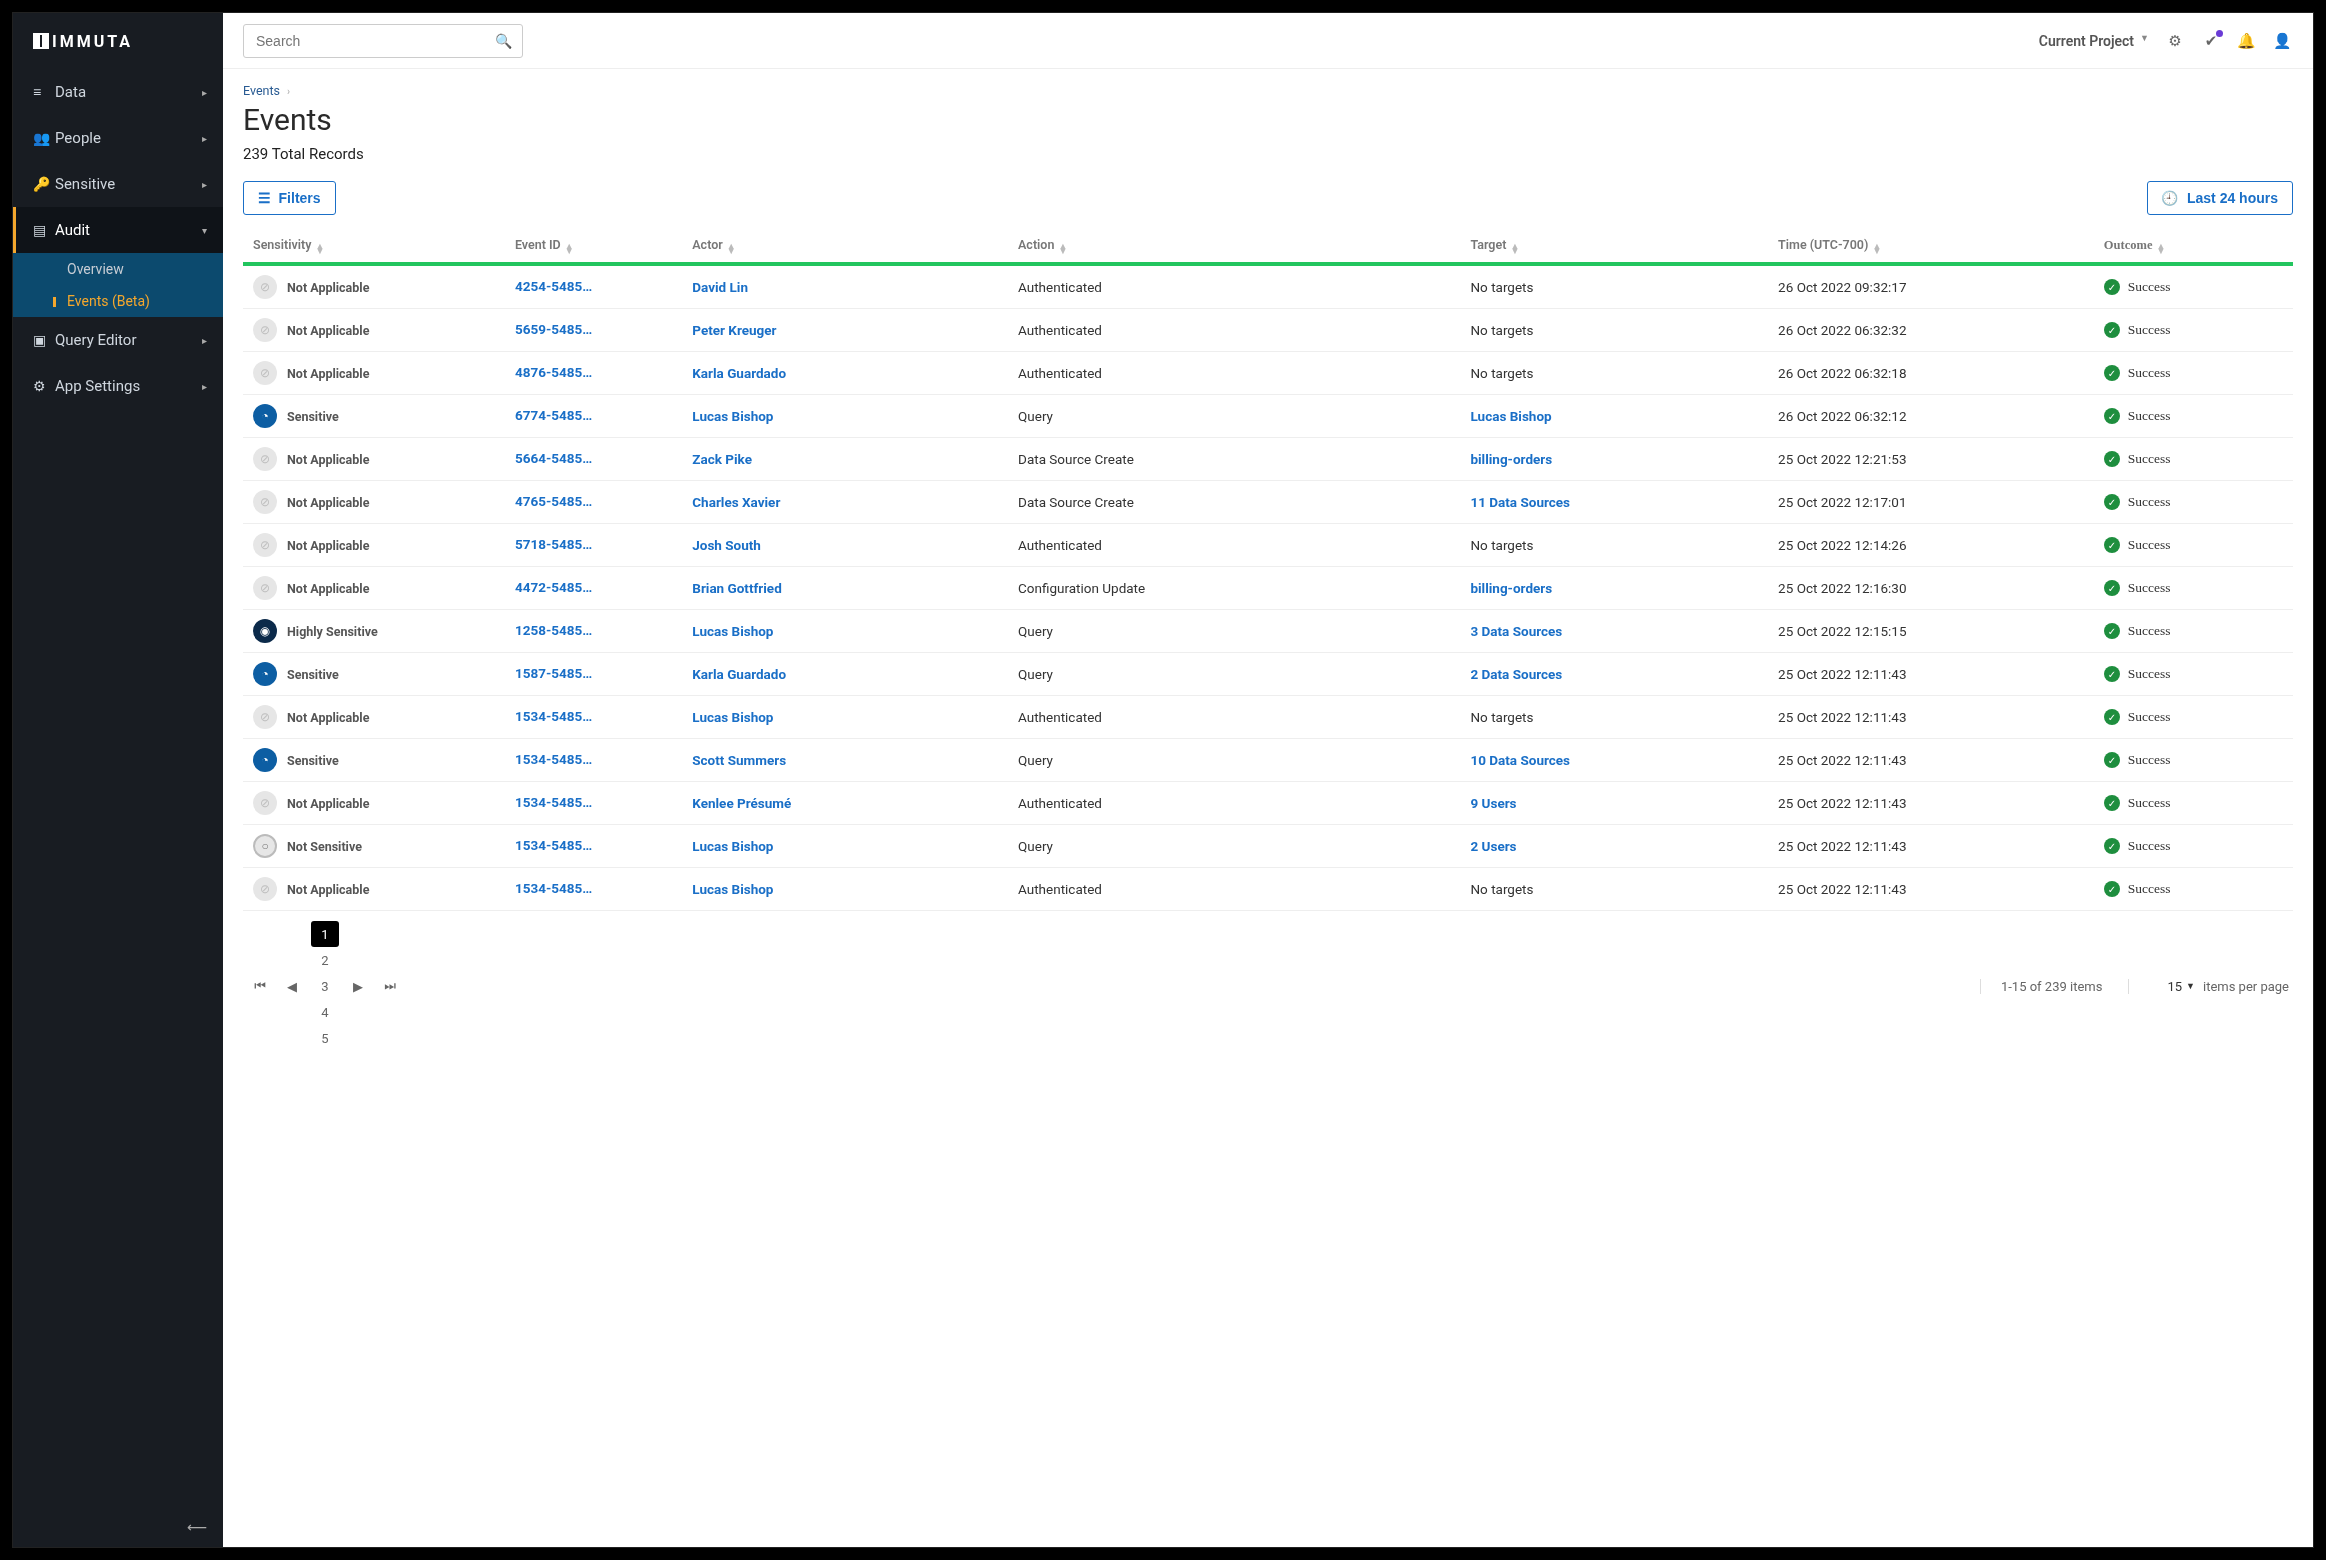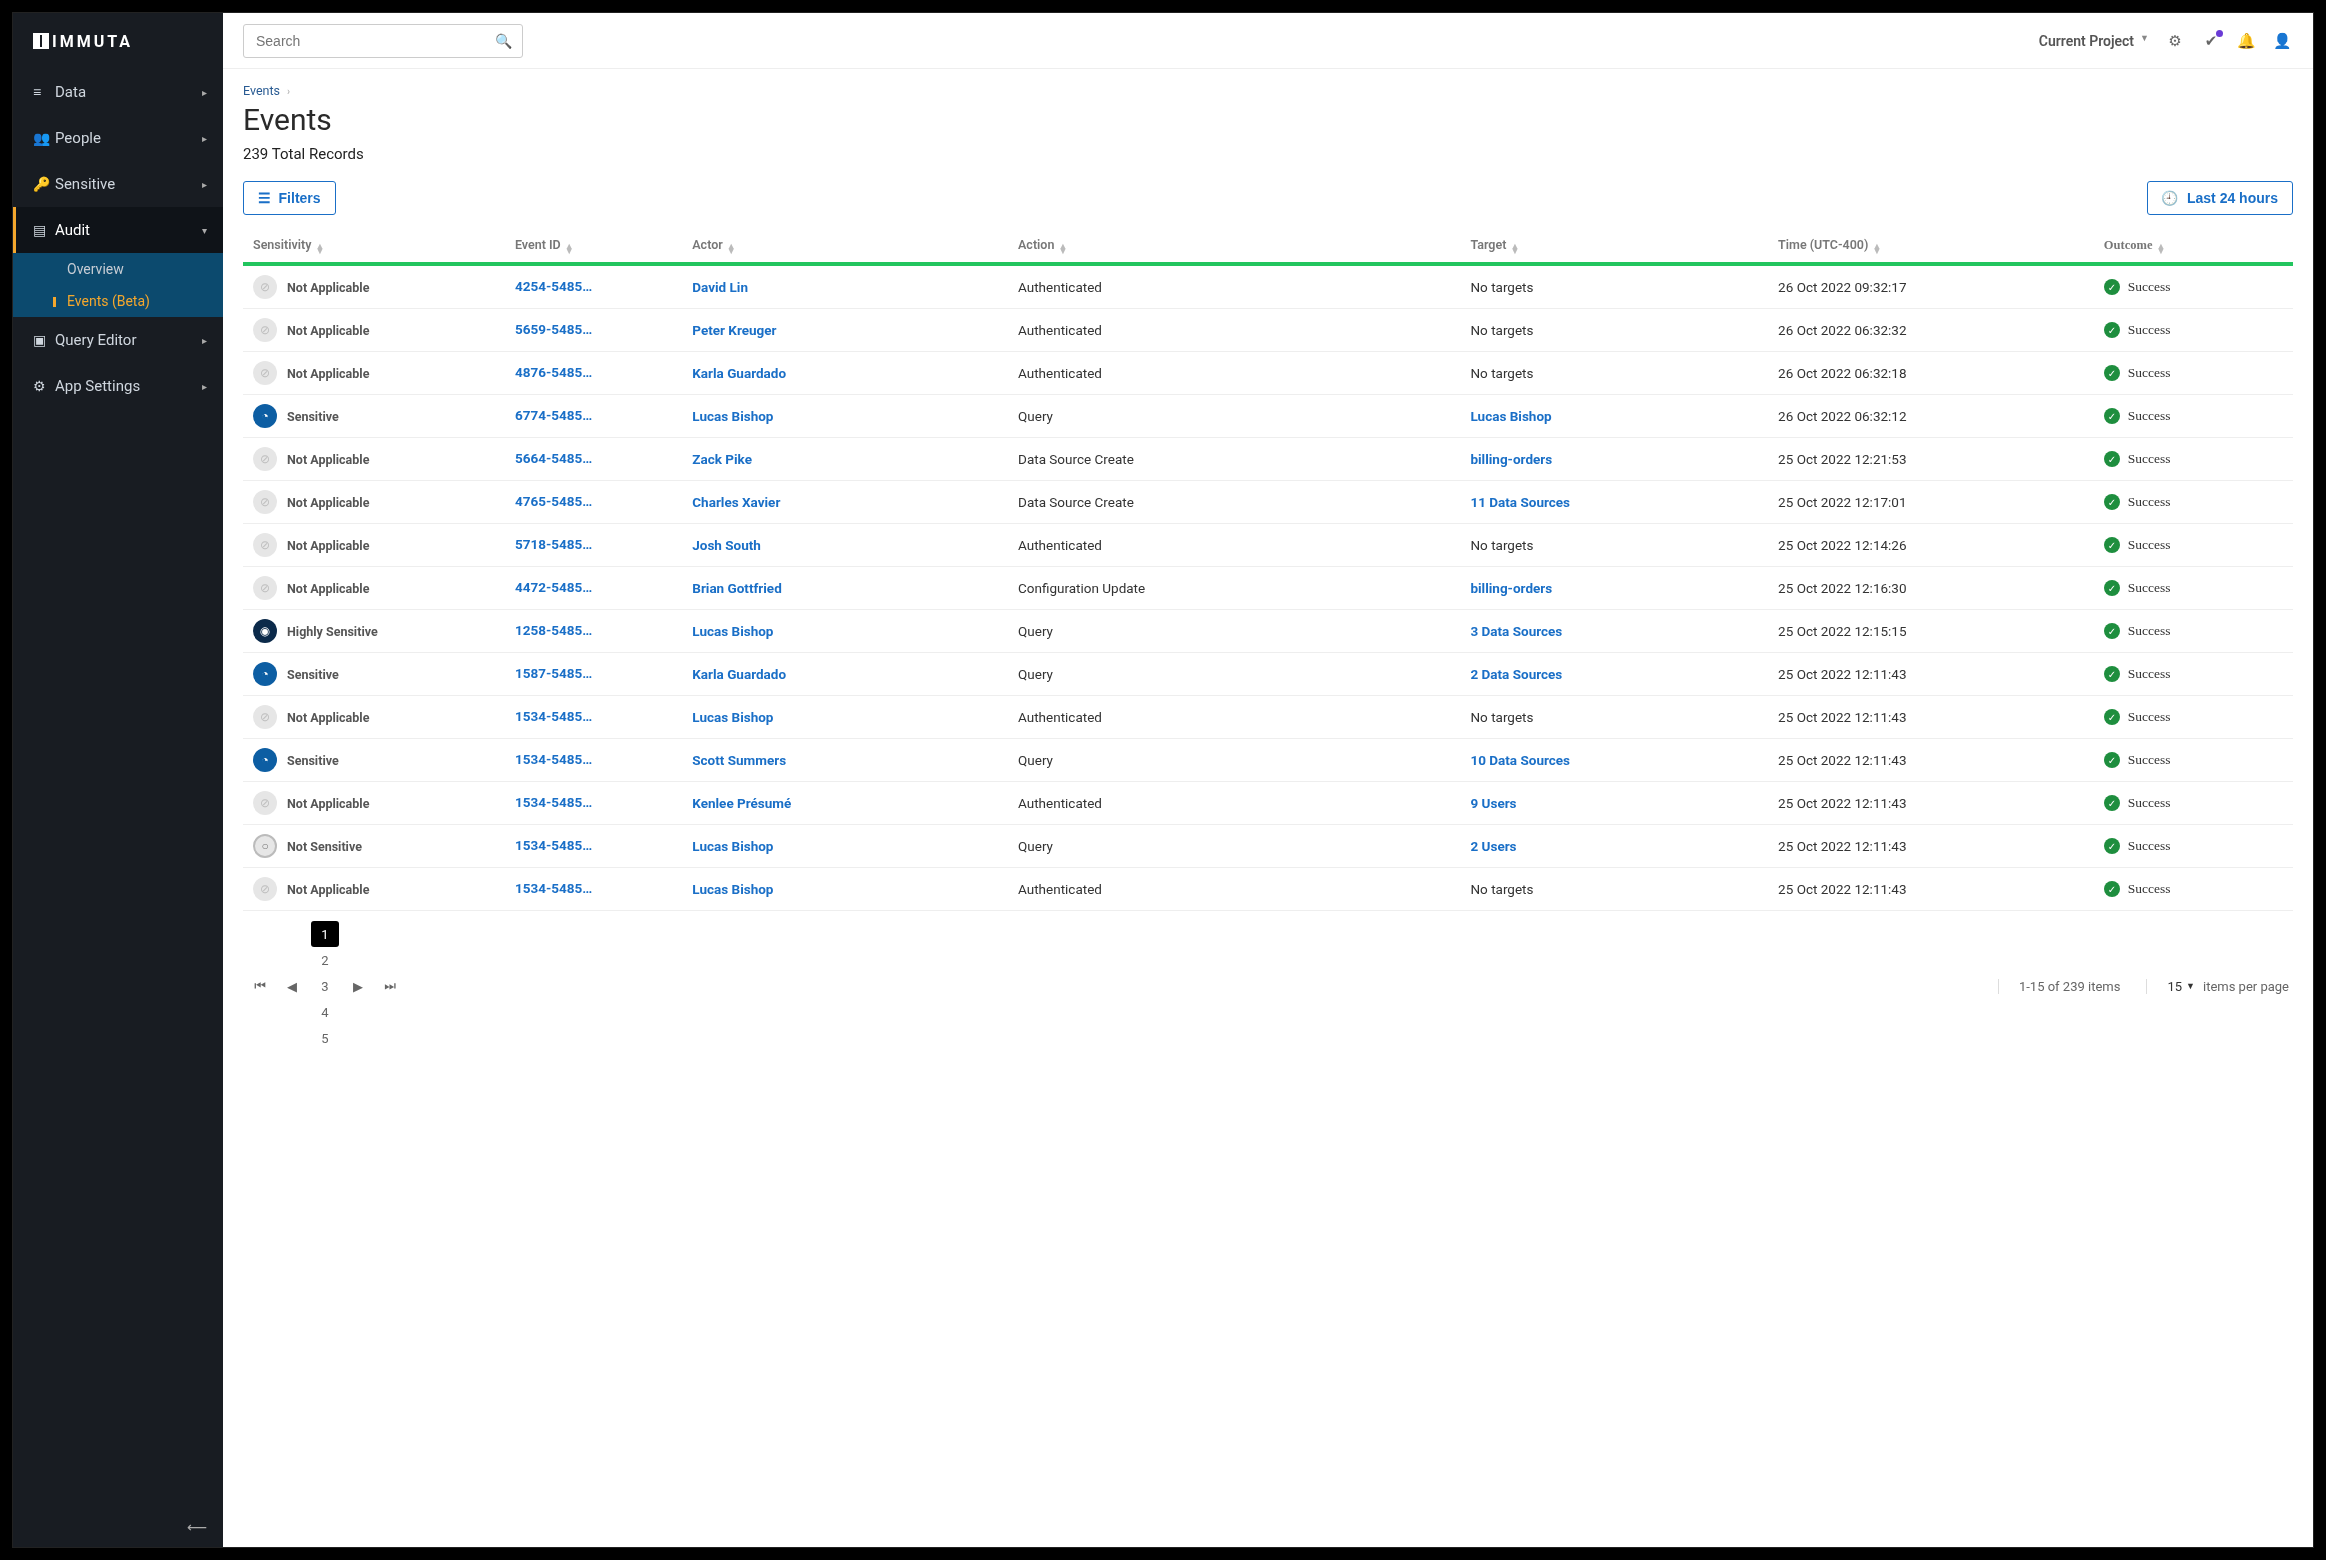--- a/index.html
+++ b/index.html
@@ -243,21 +243,21 @@
   }
   .pager-btn{
     min-width:26px;height:26px;border-radius:3px;
     display:flex;align-items:center;justify-content:center;
     cursor:pointer;color:#666;
   }
   .pager-btn.num{width:28px;}
   .pager-btn.current{background:#000;color:#fff;}
   .pager-spacer{flex:1;}
   .pager-range{margin-right:20px;color:#666;border-left:1px solid #ddd; padding-left:20px;}
-  .pager-ipp{display:flex;align-items:center;gap:8px;color:#666;border-left:1px solid #ddd;padding-left:20px;text-align:right;}
+  .pager-ipp{display:flex;align-items:center;gap:8px;color:#666;border-left:1px solid #ddd;padding-left:38px;text-align:right;}
   .pager-ipp .sel{display:flex;align-items:center;gap:4px;color:#333;}
 
   
   th.col-sens,td.col-sens{width:140px;}
   th.col-id,td.col-id{width:90px;}
   th.col-actor,td.col-actor{width:180px;}
   th.col-action,td.col-action{width:250px;}
   th.col-target,td.col-target{width:170px;}
   th.col-time,td.col-time{width:180px;}
   th.col-out,td.col-out{width:110px;font-family:Liberation Serif, serif;}
@@ -356,21 +356,21 @@
       </div>
 
       <table class="evt">
         <thead>
           <tr>
             <th class="col-sens"><span>Sensitivity</span><span class="sort">▲<br>▼</span></th>
             <th class="col-id"><span>Event ID</span><span class="sort">▲<br>▼</span></th>
             <th class="col-actor"><span>Actor</span><span class="sort">▲<br>▼</span></th>
             <th class="col-action"><span>Action</span><span class="sort">▲<br>▼</span></th>
             <th class="col-target"><span>Target</span><span class="sort">▲<br>▼</span></th>
-            <th class="col-time"><span>Time (UTC-400)</span><span class="sort">▲<br>▼</span></th>
+            <th class="col-time"><span>Time (UTC-700)</span><span class="sort">▲<br>▼</span></th>
             <th class="col-out"><span>Outcome</span><span class="sort">▲<br>▼</span></th>
           </tr>
         </thead>
         <tbody id="tbody">
             <tr>
               <td class="col-sens">
                 <div class="sens-cell">
                   <span class="sens-icon sens-na">⊘</span>
                   <span class="sens-label">Not Applicable</span>
                 </div>

